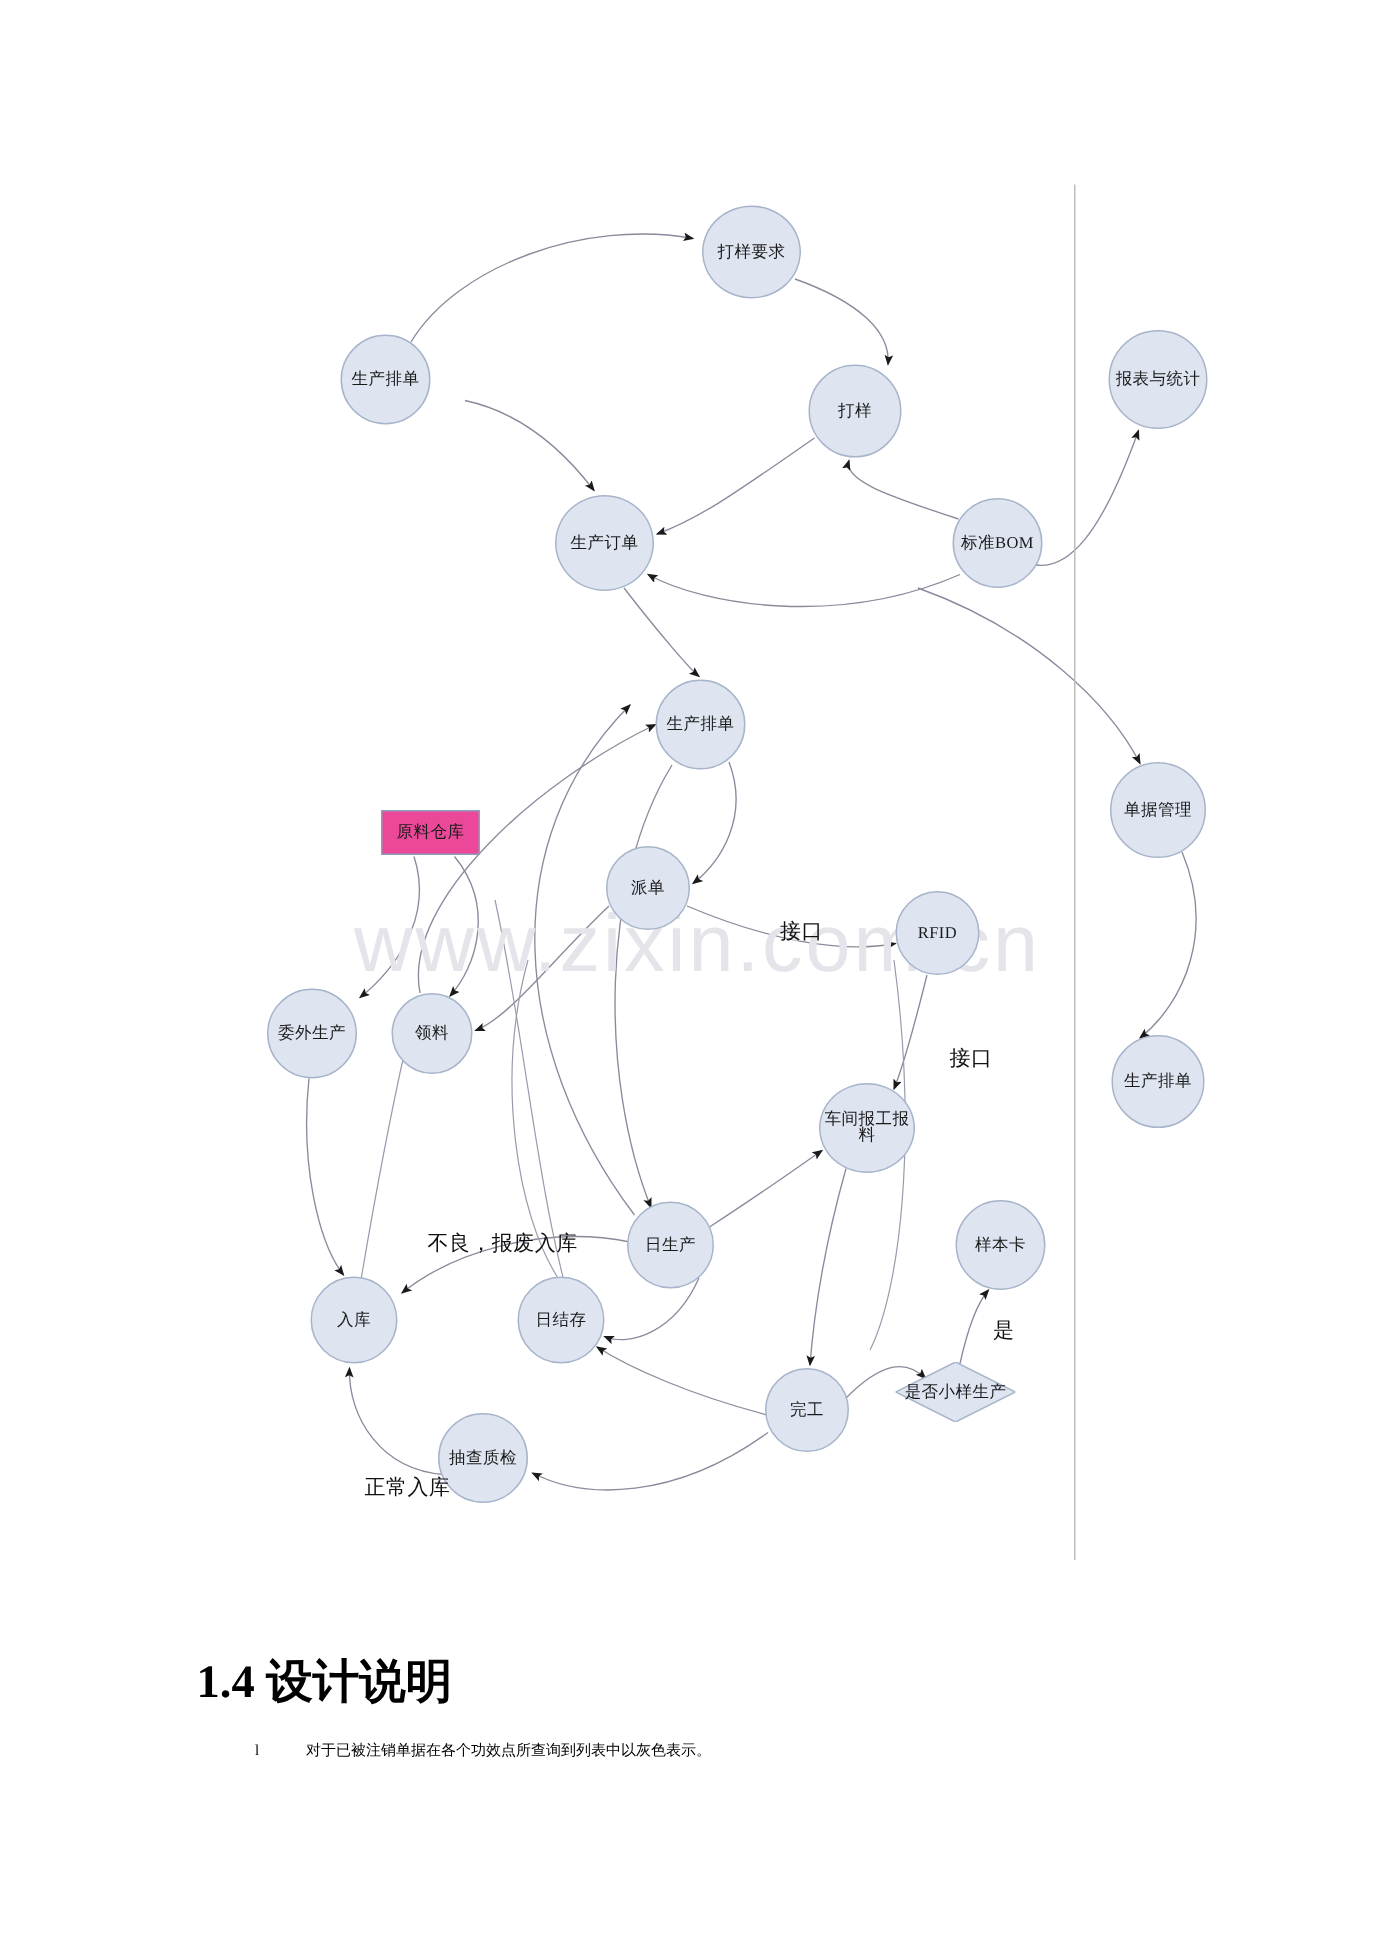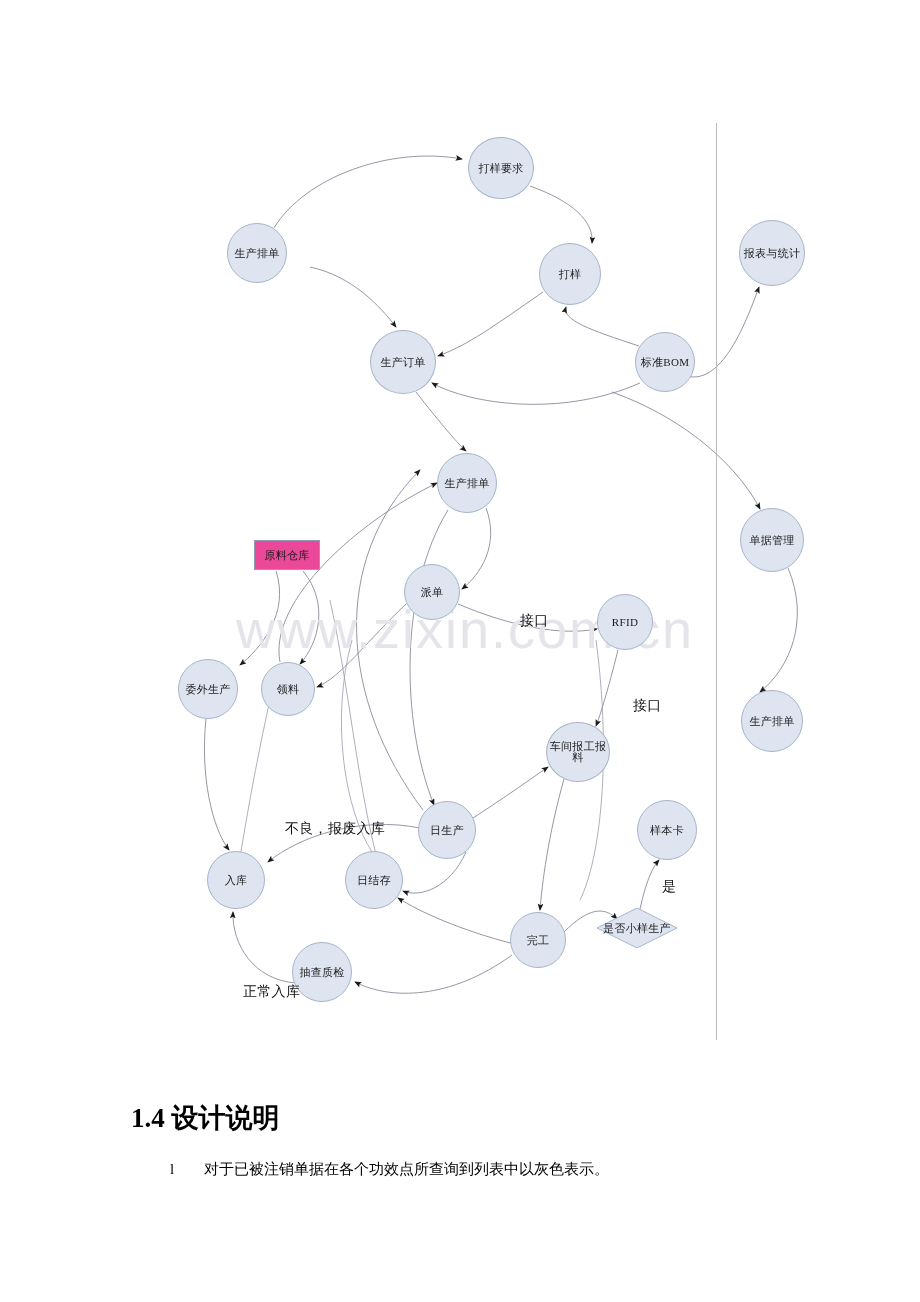--- a/index.html
+++ b/index.html
@@ -65,27 +65,27 @@
   
   #separator{
     position:absolute;left:716px;top:123px;width:1px;height:917px;
     background:#bdbdbd;z-index:1;
   }
 
   
   #doc{position:absolute;left:0;top:1060px;width:920px;}
   #heading{
     position:absolute;left:131px;top:40px;
-    font-size:27px;font-weight:bold;
+    font-size:31px;font-weight:bold;
     font-family:"Liberation Serif","DejaVu Serif",serif;
     white-space:nowrap;
   }
   #bullet-row{
     position:absolute;left:170px;top:100px;
-    font-size:15px;white-space:nowrap;
+    font-size:10px;white-space:nowrap;
   }
   #bullet-row .marker{display:inline-block;width:34px;}
 </style>
 </head>
 <body>
 
 <div id="page">
 
   <div id="diagram">
 

